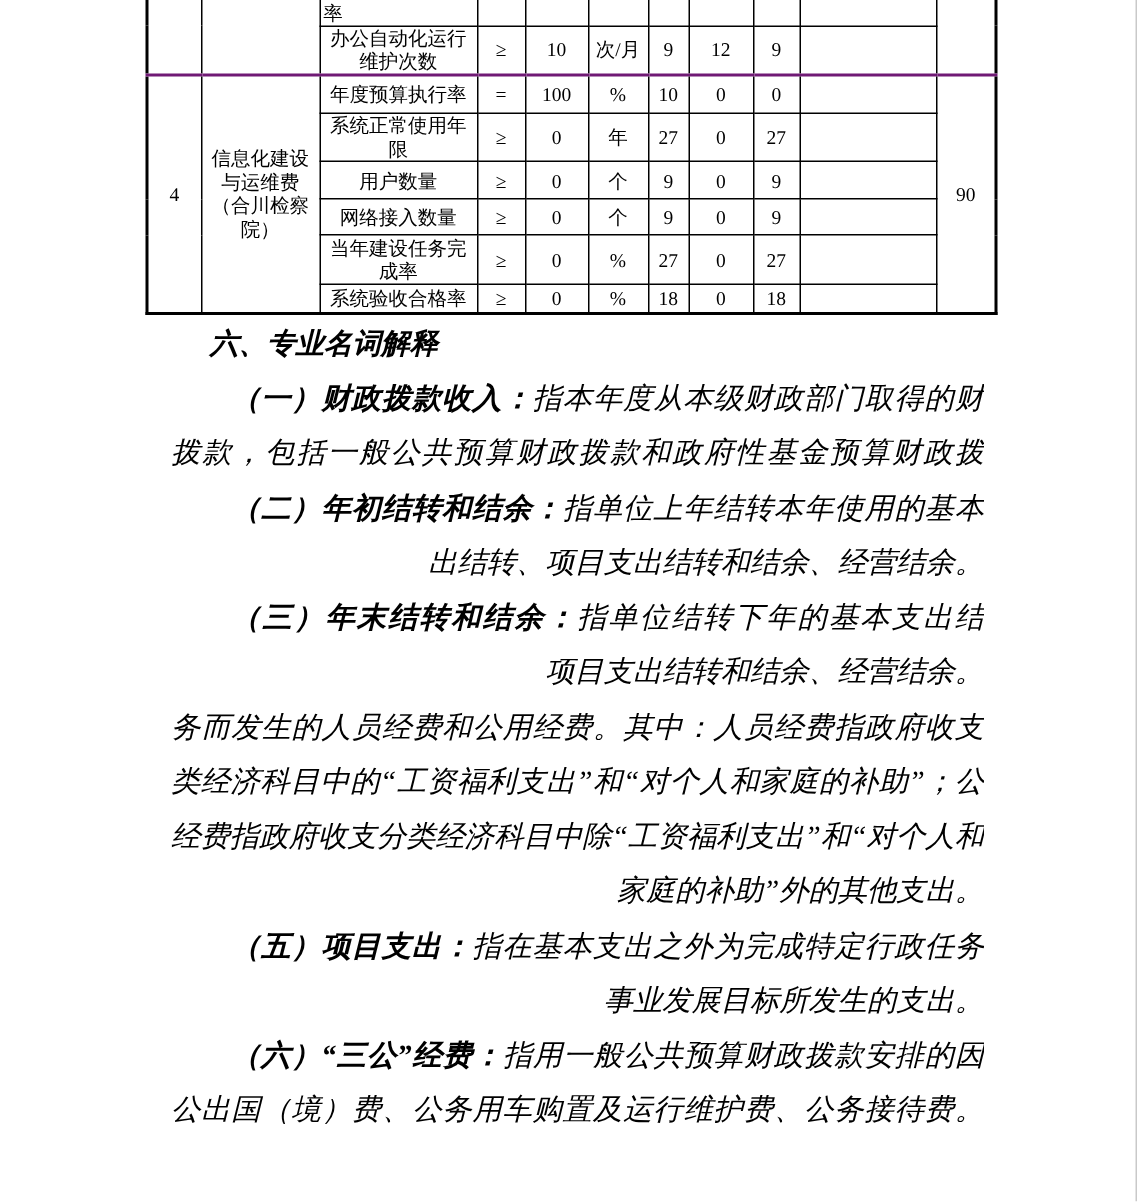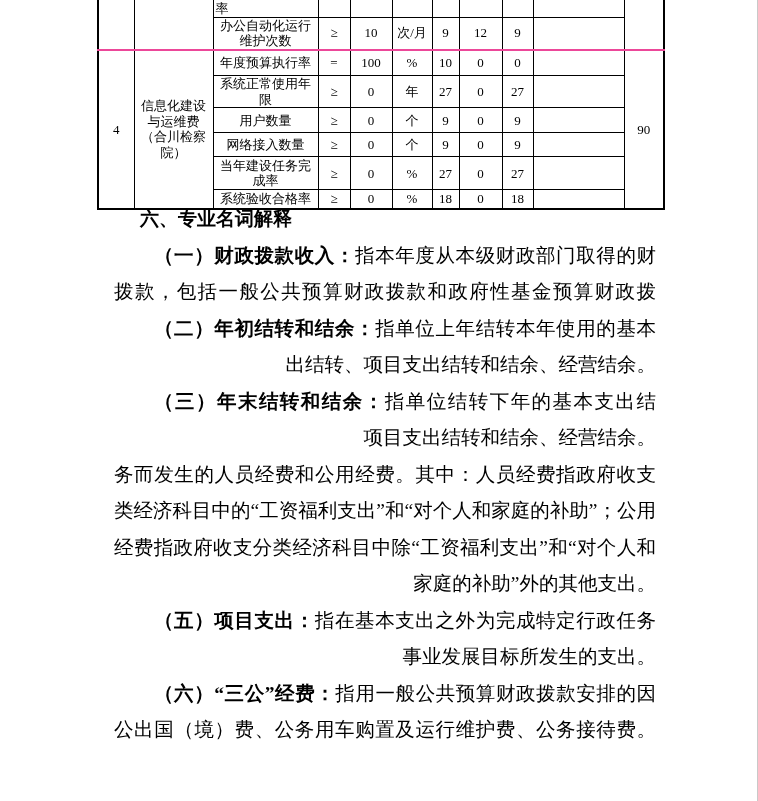--- a/index.html
+++ b/index.html
@@ -30,38 +30,39 @@
   table.score-table td {
     border: 1px solid #000;
     text-align: center;
     vertical-align: middle;
     overflow: hidden;
     padding: 0 2px;
     font-size: 13px;
     line-height: 1.2;
   }
   tr.rA td { border-top: 0; }
-  tr.g2first td { border-top: 2px solid #ec4899; }
+  tr.g2first td { border-top: 2px solid #701a75; }
   td.c-ind { text-align: justify; text-justify: inter-character; padding: 1px 4px; }
   td.c-ind.cut { vertical-align: top; padding-top: 1px; text-align: left; }
   td.c-proj { text-align: justify; text-justify: inter-character; padding: 1px 3px; font-size: 13px; }
   td.c-id { font-size: 15px; }
   td.c-num { font-size: 14px; }
   td.c-op { font-size: 14px; }
   td.c-unit { font-size: 12px; }
   td.c-score { font-size: 15px; }
   tr.hA { height: 17px; } tr.hB { height: 30px; }
   tr.hC { height: 26px; } tr.hD { height: 24px; }
   tr.hE { height: 25px; margin-top: 42px; } tr.hF { height: 24px; }
   tr.hG { height: 33px; } tr.hH { height: 19px; }
 
   
   .glossary {
-    position: absolute; left: 102px; top: 201px; width: 554px;
-    overflow: hidden;
+    position: absolute; left: 102px; top: 212px; width: 554px;
+    overflow: hidden;
+    font-style: italic;
   }
   .gl-heading {
     font-family: "Liberation Sans", "DejaVu Sans", sans-serif;
     font-weight: bold;
     font-size: 19px;
     line-height: 36.5px;
     text-indent: 38px;
     white-space: nowrap;
   }
   .tline {

